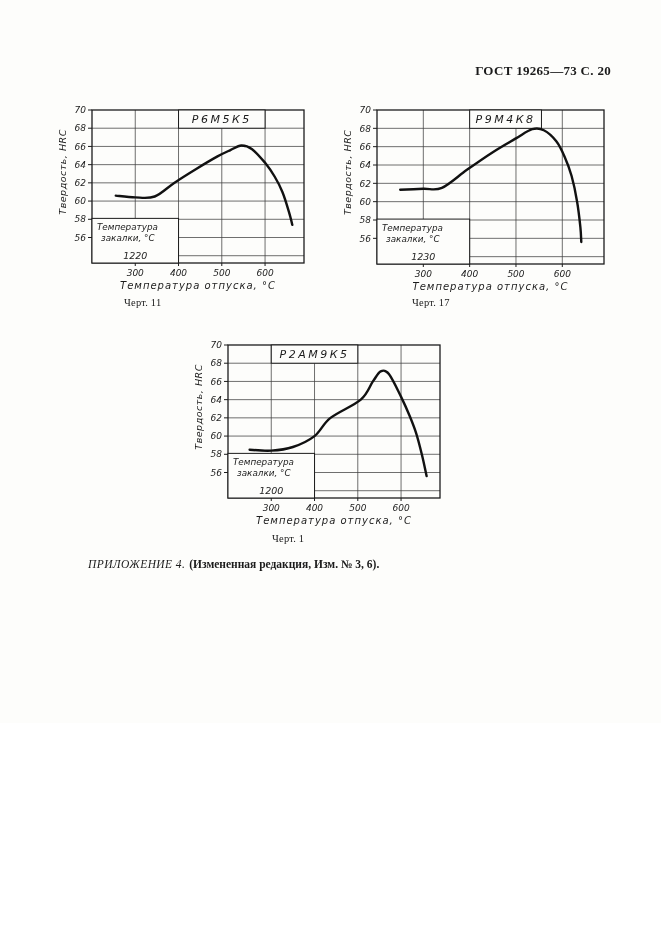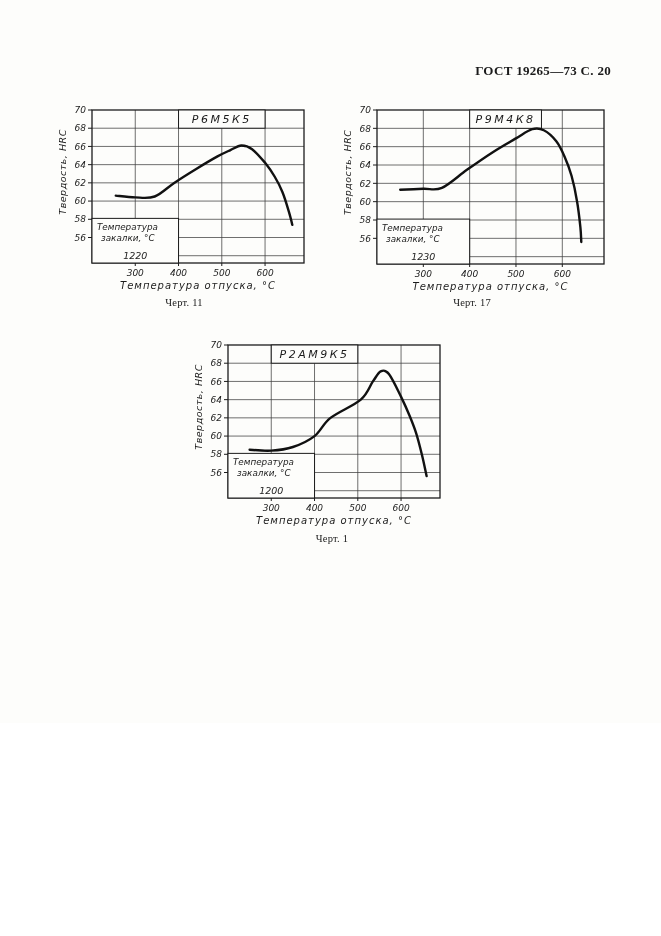--- a/index.html
+++ b/index.html
@@ -8,21 +8,21 @@
     position:relative; width:661px; height:723px;
     background:#fdfdfb; overflow:hidden;
     font-family:"Liberation Serif", serif; color:#1b1b1b;padding-left:10px;
   }
   .header {
     position:absolute; top:63px; right:60px;
     font-size:13px; font-weight:bold; letter-spacing:0.3px;
   }
   .chart-mount { position:absolute; }
   .fig-caption {
-    position:absolute; width:120px; text-align:center;
+    position:absolute; width:120px; text-align:left;
     font-size:10.5px; letter-spacing:0.2px;
   }
   .appendix {
     position:absolute; left:88px; top:558px; width:480px;
     font-size:11.5px; white-space:nowrap;
   }
   .appendix .app-label { font-style:italic; letter-spacing:0.4px; }
   .appendix .app-note  { font-weight:bold; margin-left:4px; }
   .footer-left {
     position:absolute; left:62px; top:846px;
@@ -213,17 +213,20 @@
           <text x="45" y="145.375" fill="#1c1c1c" font-style="italic" font-size="8.8px">закалки, °С</text>
           <text x="79.26530612244898" y="163" fill="#1c1c1c" font-style="italic" text-anchor="middle" font-size="9.5px">1200</text>
         </g>
         <path d="M 57.6 118.7 C 61.2 118.9, 72.1 120.1, 79.3 119.6 C 86.5 119.2, 93.7 118.4, 100.9 116.0 C 108.1 113.6, 116.3 109.9, 122.5 105.1 C 128.8 100.2, 130.8 92.9, 138.5 86.9 C 146.3 80.8, 161.8 74.7, 168.8 68.6 C 175.9 62.6, 177.6 55.1, 180.9 50.4 C 184.3 45.7, 186.1 41.6, 188.7 40.4 C 191.4 39.2, 193.6 38.9, 196.9 43.1 C 200.3 47.4, 205.6 58.9, 209.1 65.9 C 212.5 72.9, 215.2 79.0, 217.7 85.0 C 220.2 91.1, 222.2 96.0, 224.2 102.3 C 226.2 108.7, 228.1 116.2, 229.8 123.3 C 231.6 130.4, 233.8 141.5, 234.6 145.1" fill="none" stroke="#111111" stroke-width="2.4" stroke-linecap="round" stroke-linejoin="round"></path>
       </svg></div>
 
   <div class="fig-caption" style="left:124px; top:297px;">Черт. 11</div>
   <div class="fig-caption" style="left:412px; top:297px;">Черт. 17</div>
   <div class="fig-caption" style="left:272px; top:533px;">Черт. 1</div>
 
+  <div class="appendix">
+    <span class="app-label">ПРИЛОЖЕНИЕ 4.</span><span class="app-note">(Измененная редакция, Изм. № 3, 6).</span>
+  </div>
 
   <div class="footer-left">6-1 — 587</div>
   <div class="page-number">85</div>
 
 </div>
 
 </body></html>

